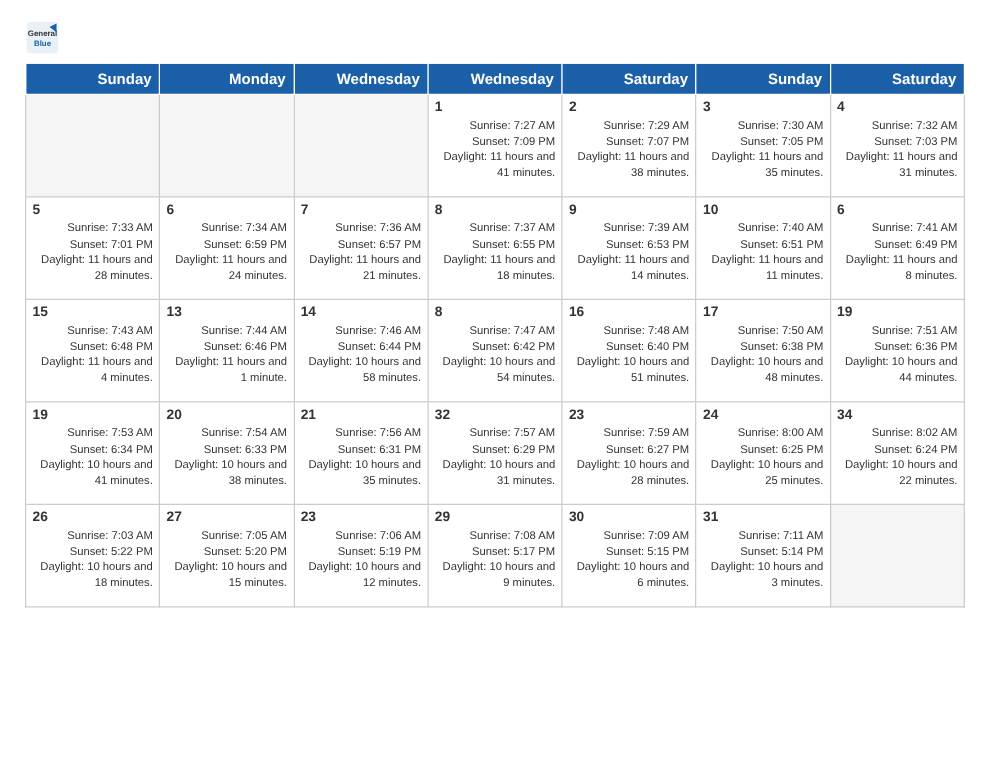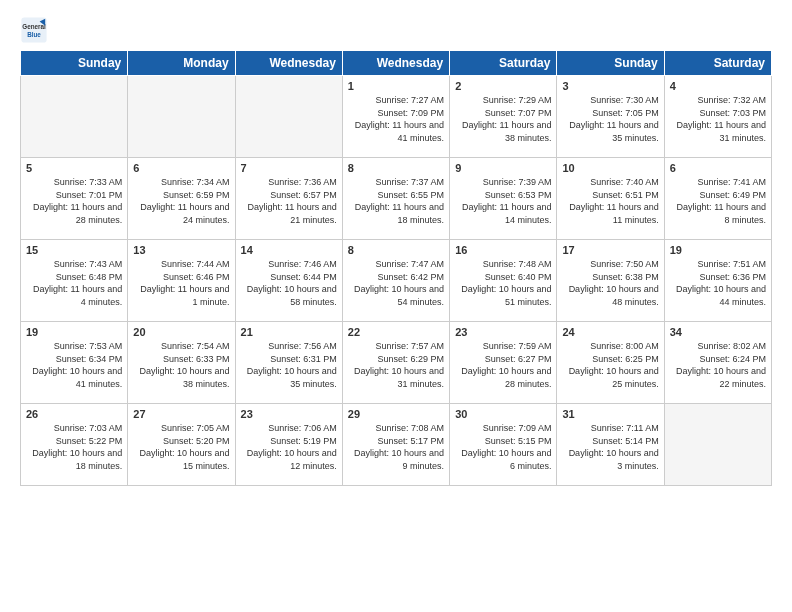--- a/index.html
+++ b/index.html
@@ -219,21 +219,21 @@
           </td>
           <td>
             <span class="day-number">20</span>
 <div class="day-info">Sunrise: 7:54 AM<br>Sunset: 6:33 PM<br>Daylight: 10 hours and 38 minutes.</div>
           </td>
           <td>
             <span class="day-number">21</span>
 <div class="day-info">Sunrise: 7:56 AM<br>Sunset: 6:31 PM<br>Daylight: 10 hours and 35 minutes.</div>
           </td>
           <td>
-            <span class="day-number">22</span>
+            <span class="day-number">32</span>
 <div class="day-info">Sunrise: 7:57 AM<br>Sunset: 6:29 PM<br>Daylight: 10 hours and 31 minutes.</div>
           </td>
           <td>
             <span class="day-number">23</span>
 <div class="day-info">Sunrise: 7:59 AM<br>Sunset: 6:27 PM<br>Daylight: 10 hours and 28 minutes.</div>
           </td>
           <td>
             <span class="day-number">24</span>
 <div class="day-info">Sunrise: 8:00 AM<br>Sunset: 6:25 PM<br>Daylight: 10 hours and 25 minutes.</div>
           </td>

